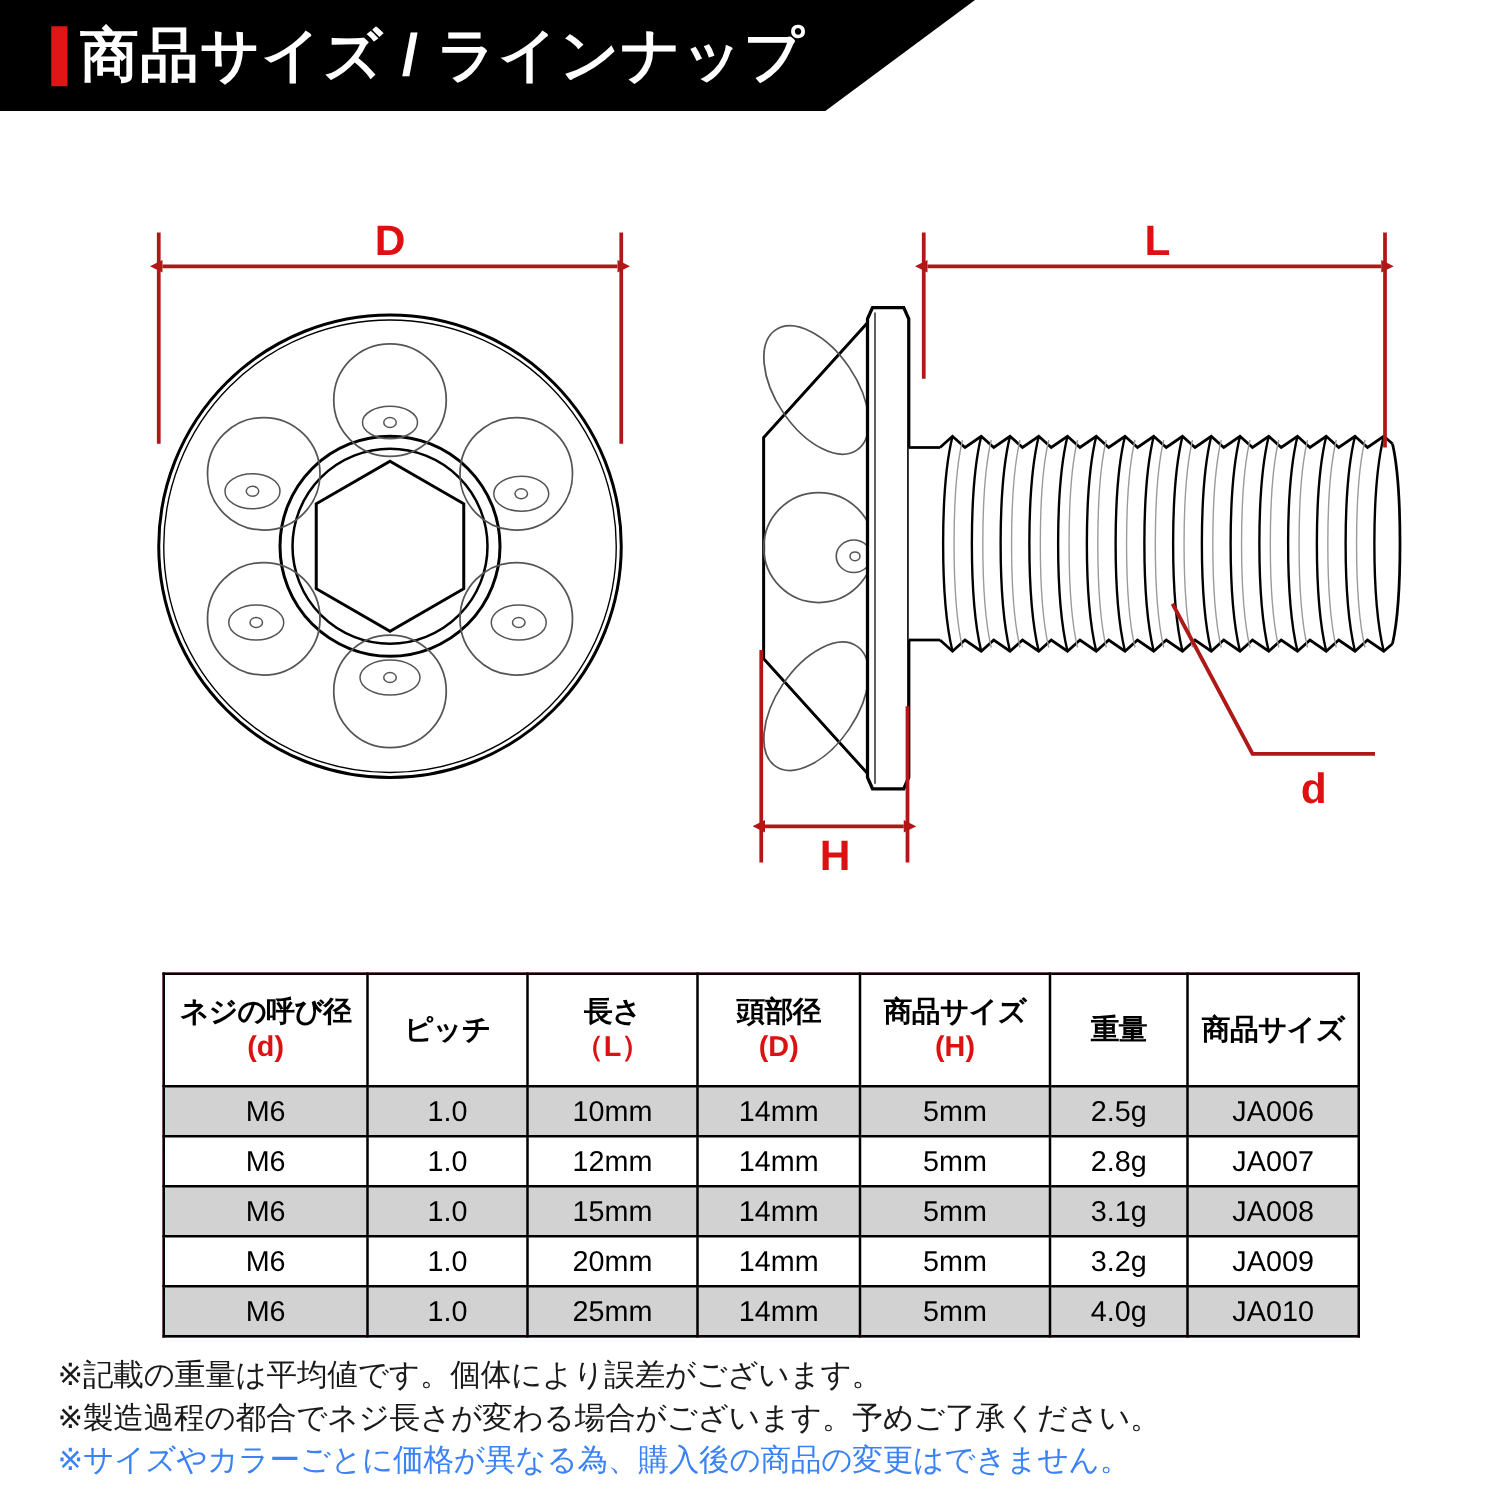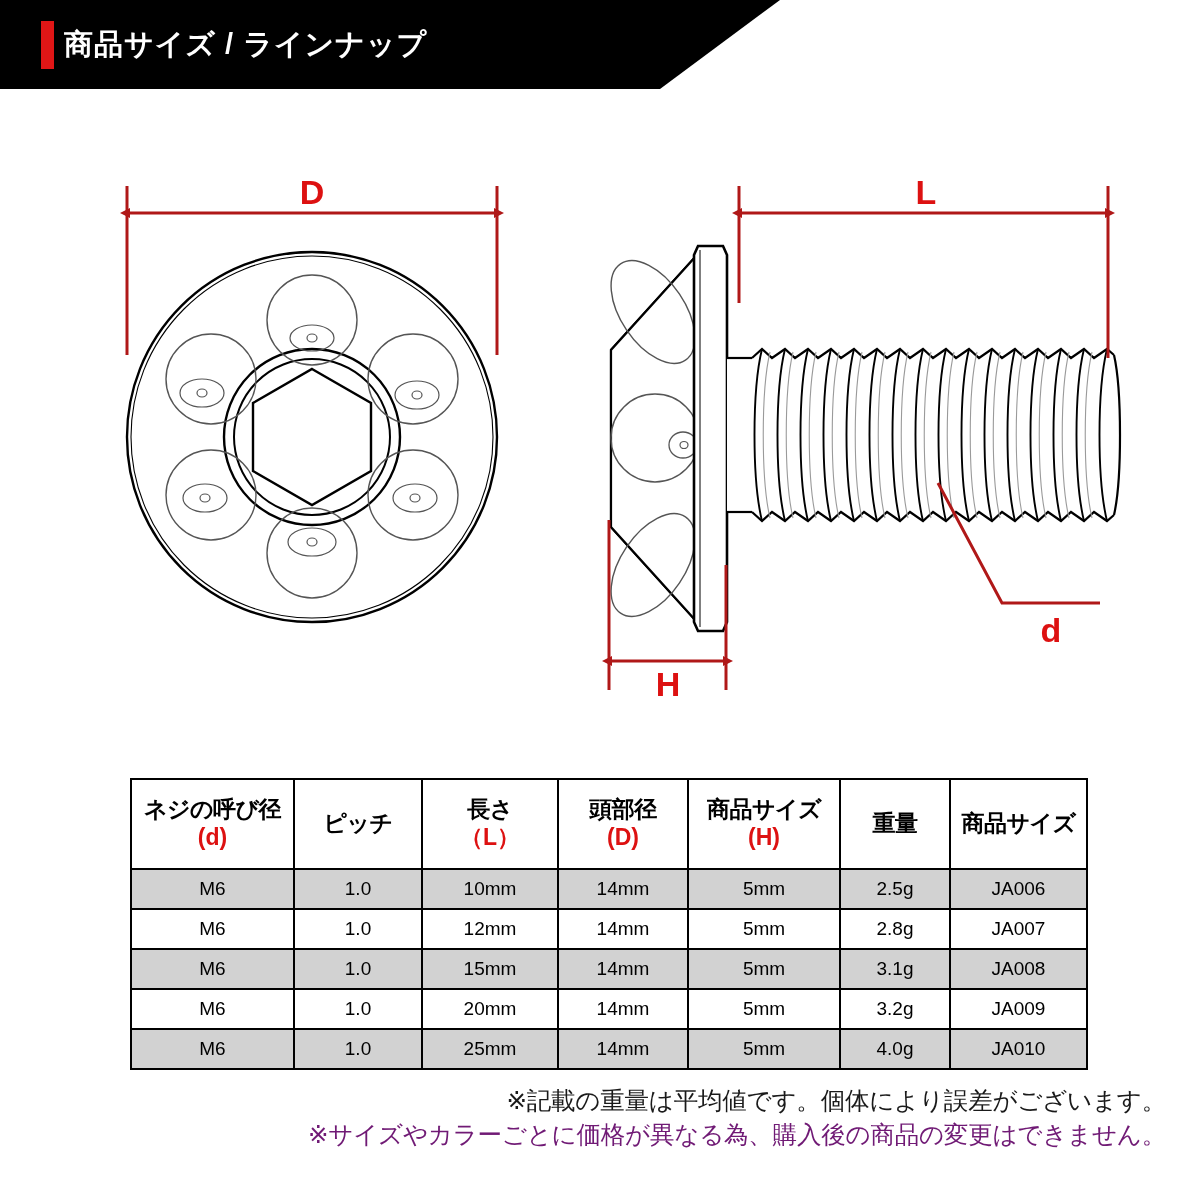--- a/index.html
+++ b/index.html
@@ -39,21 +39,21 @@
     left: 41px;
     top: 21px;
     width: 13px;
     height: 48px;
     background: #e01616;
   }
   #header-title {
     position: absolute;
     left: 64px;
     top: 16px;
-    font-size: 29px;
+    font-size: 47px;
     font-weight: bold;
     color: #ffffff;
     letter-spacing: 1px;
     white-space: nowrap;
     line-height: 56px;
   }
 
   
   #diagram-area {
     position: absolute;
@@ -104,21 +104,21 @@
   }
   table#spec-table thead th .hdr-sub {
     display: block;
     color: #dd1111;
     font-size: 23px;
     font-weight: bold;
     margin-top: 2px;
   }
   table#spec-table tbody td {
     height: 38px;
-    font-size: 19px;
+    font-size: 23px;
   }
   table#spec-table tbody tr.row-shaded td {
     background: #d2d2d2;
   }
   table#spec-table tbody tr.row-plain td {
     background: #ffffff;
   }
 
   
   col.c0 { width: 163px; }
@@ -128,31 +128,30 @@
   col.c4 { width: 152px; }
   col.c5 { width: 110px; }
   col.c6 { width: 137px; }
 
   
   #footnotes {
     position: absolute;
     left: 46px;
     top: 1084px;
     width: 1120px;
-    text-align: right;
   }
   .footnote {
     font-size: 24.5px;
     line-height: 34px;
     white-space: nowrap;
     color: #1a1a1a;
     letter-spacing: -0.2px;
   }
   .footnote.red {
-    color: #701a75;
+    color: #3b82f6;
   }
 </style>
 </head>
 <body>
 
 <div id="header-banner">
   <div id="header-shape"></div>
   <div id="header-accent-bar"></div>
   <div id="header-title">商品サイズ / ラインナップ</div>
 </div>
@@ -409,14 +408,15 @@
         <td>5mm</td>
         <td>4.0g</td>
         <td>JA010</td>
       </tr>
     </tbody>
   </table>
 </div>
 
 <div id="footnotes">
   <div class="footnote">※記載の重量は平均値です。個体により誤差がございます。</div>
+  <div class="footnote">※製造過程の都合でネジ長さが変わる場合がございます。予めご了承ください。</div>
   <div class="footnote red">※サイズやカラーごとに価格が異なる為、購入後の商品の変更はできません。</div>
 </div>
 
 </body></html>

